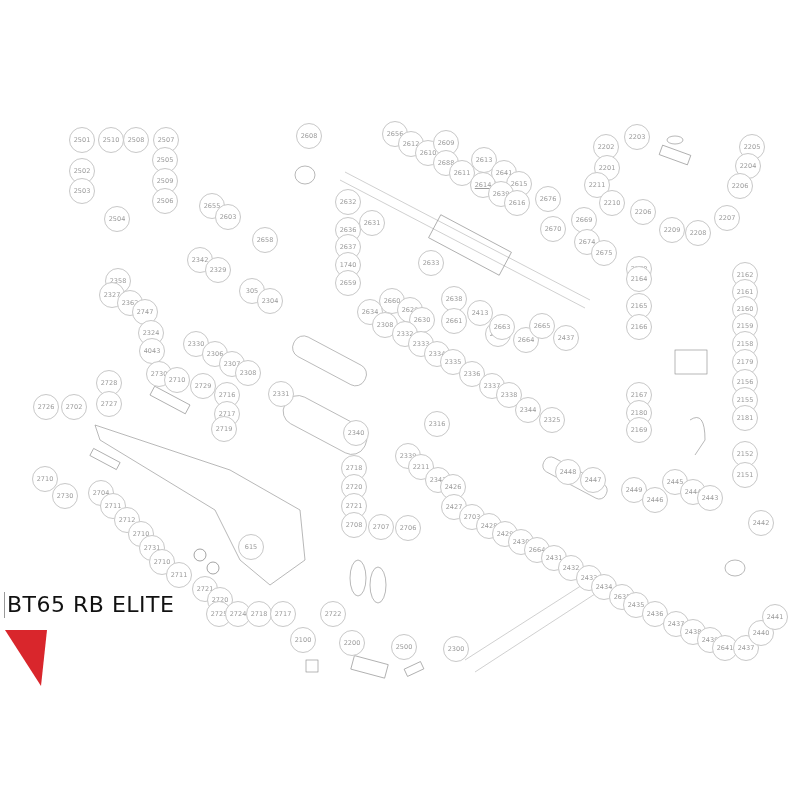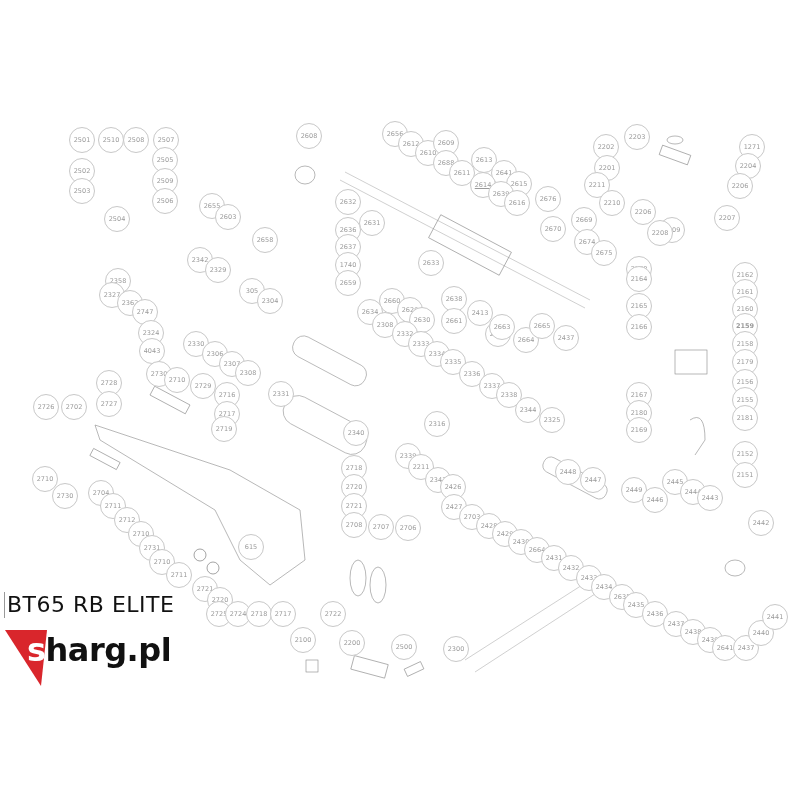--- a/index.html
+++ b/index.html
@@ -104,38 +104,38 @@
       <div class="callout" style="left: 454px; top: 299px;">2638</div>
       <div class="callout" style="left: 480px; top: 313px;">2413</div>
       <div class="callout" style="left: 454px; top: 321px;">2661</div>
       <div class="callout" style="left: 498px; top: 334px;">2662</div>
       <div class="callout" style="left: 502px; top: 327px;">2663</div>
       <div class="callout" style="left: 526px; top: 340px;">2664</div>
       <div class="callout" style="left: 542px; top: 326px;">2665</div>
       <div class="callout" style="left: 566px; top: 338px;">2437</div>
       <div class="callout" style="left: 637px; top: 137px;">2203</div>
       <div class="callout" style="left: 606px; top: 147px;">2202</div>
-      <div class="callout" style="left: 752px; top: 147px;">1271</div>
+      <div class="callout" style="left: 752px; top: 147px;">2205</div>
       <div class="callout" style="left: 607px; top: 168px;">2201</div>
       <div class="callout" style="left: 748px; top: 166px;">2204</div>
       <div class="callout" style="left: 597px; top: 185px;">2211</div>
       <div class="callout" style="left: 740px; top: 186px;">2206</div>
       <div class="callout" style="left: 612px; top: 203px;">2210</div>
       <div class="callout" style="left: 643px; top: 212px;">2206</div>
       <div class="callout" style="left: 727px; top: 218px;">2207</div>
       <div class="callout" style="left: 672px; top: 230px;">2209</div>
-      <div class="callout" style="left: 660px; top: 233px;">2208</div>
+      <div class="callout" style="left: 698px; top: 233px;">2208</div>
       <div class="callout" style="left: 639px; top: 269px; text-decoration: underline;">2178</div>
       <div class="callout" style="left: 639px; top: 279px;">2164</div>
       <div class="callout" style="left: 745px; top: 275px;">2162</div>
       <div class="callout" style="left: 745px; top: 292px;">2161</div>
       <div class="callout" style="left: 639px; top: 306px;">2165</div>
       <div class="callout" style="left: 745px; top: 309px;">2160</div>
       <div class="callout" style="left: 639px; top: 327px;">2166</div>
-      <div class="callout" style="left: 745px; top: 326px; font-weight: bold;">2159</div>
+      <div class="callout" style="left: 745px; top: 326px;">2159</div>
       <div class="callout" style="left: 745px; top: 344px;">2158</div>
       <div class="callout" style="left: 745px; top: 362px;">2179</div>
       <div class="callout" style="left: 745px; top: 382px;">2156</div>
       <div class="callout" style="left: 745px; top: 400px;">2155</div>
       <div class="callout" style="left: 639px; top: 395px;">2167</div>
       <div class="callout" style="left: 639px; top: 413px;">2180</div>
       <div class="callout" style="left: 745px; top: 418px;">2181</div>
       <div class="callout" style="left: 639px; top: 430px;">2169</div>
       <div class="callout" style="left: 745px; top: 454px;">2152</div>
       <div class="callout" style="left: 745px; top: 475px;">2151</div>
@@ -236,17 +236,14 @@
       <div class="callout" style="left: 404px; top: 647px;">2500</div>
       <div class="callout" style="left: 456px; top: 649px;">2300</div>
     </div>
 
   <div class="title">BT65 RB ELITE</div>
 
   <div class="logo">
     <svg width="60" height="60" style="position:absolute;left:0;top:0">
       <polygon points="0,2 42,2 36,58" fill="#d9262c"></polygon>
     </svg>
-    <div class="logo-text">
-      <span class="s">s</span><span>harg.pl</span>
-    </div>
   </div>
 </div>
 
 </body></html>

